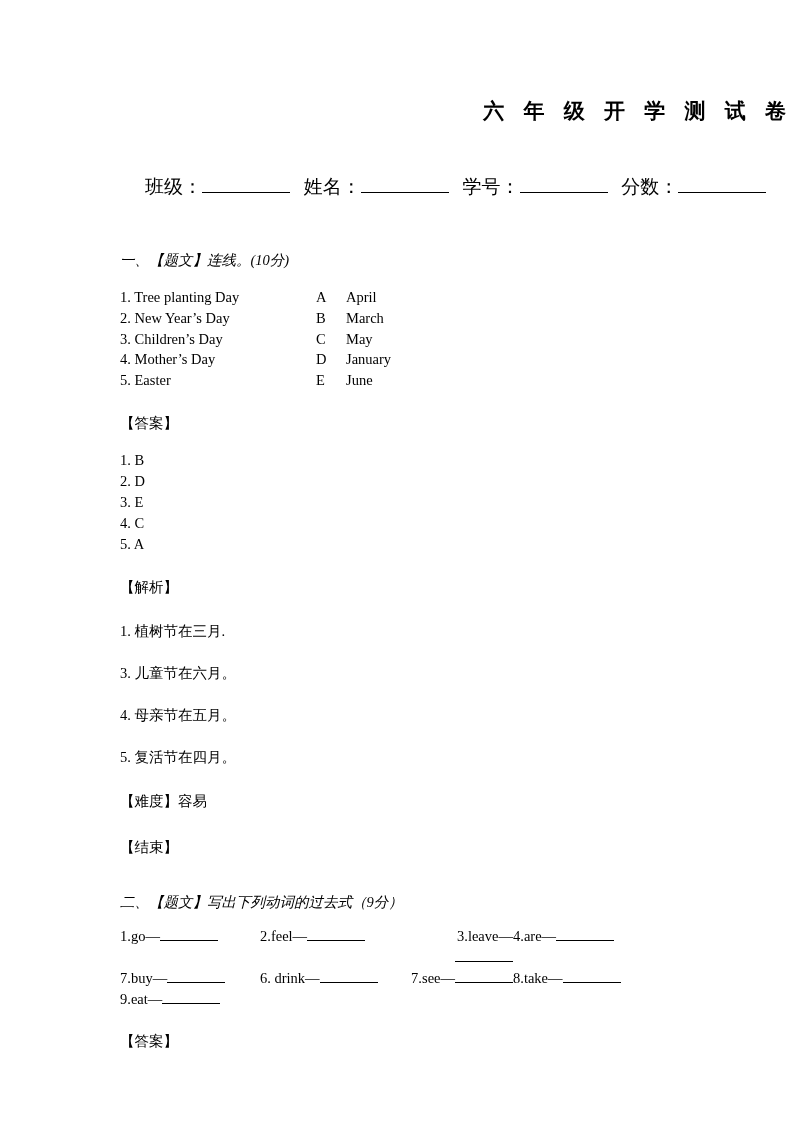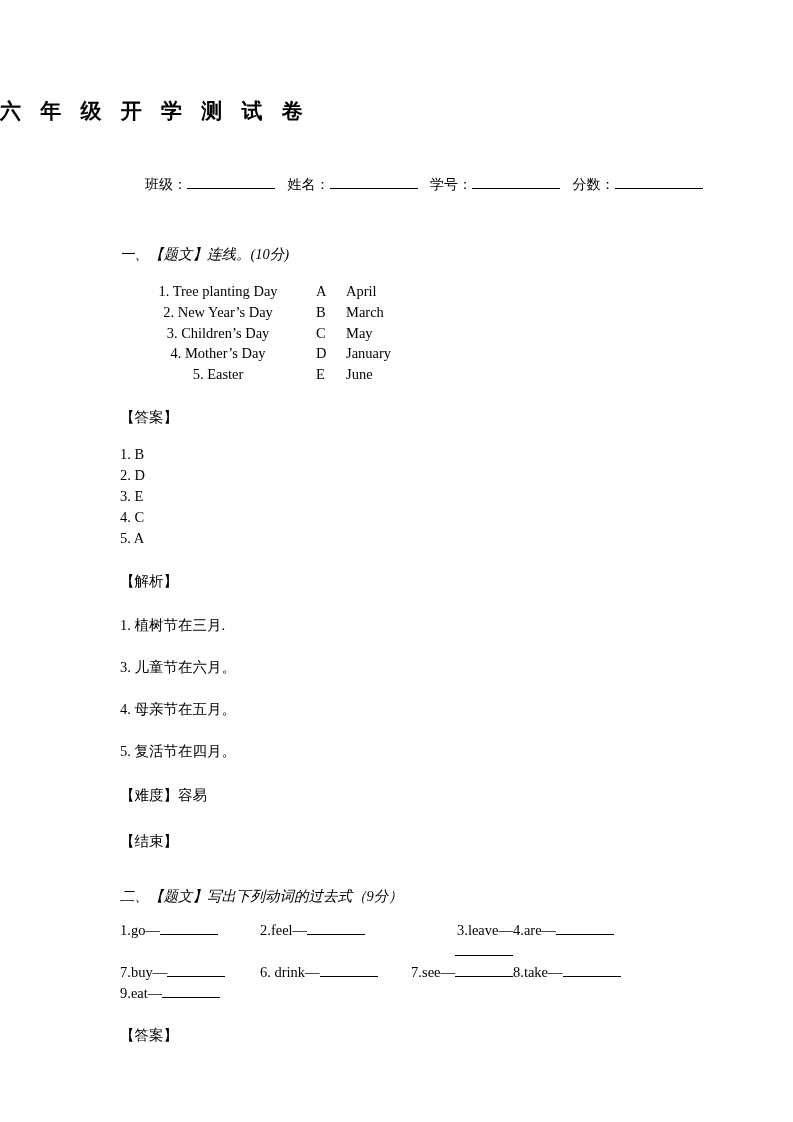--- a/index.html
+++ b/index.html
@@ -11,49 +11,49 @@
     margin: 0 auto;
     background: #ffffff;
     color: #000000;
     font-family: "Liberation Serif", "DejaVu Serif", serif;
     font-size: 14.5px;
     overflow: hidden;
   }
   .content { margin: 0 118px 0 120px; }
 
   .doc-title {
-    text-align: left;
+    text-align: right;
     font-weight: bold;
     font-size: 21px;
     letter-spacing: 7px;
     padding-top: 97px;
     margin-bottom: 16px;
   }
 
   .header-line {
     margin-top: 49px;
     margin-left: 25px;
     white-space: nowrap;
-    font-size: 14px;
+    font-size: 19px;
   }
   .header-line .pair { display: inline-block; margin-right: 9px; }
   .blank {
     display: inline-block;
     border-bottom: 1px solid #000;
     height: 15px;
     vertical-align: baseline;
   }
   .blank.w90 { width: 88px; }
   .blank.w55 { width: 58px; }
 
   .sec-heading { margin-top: 51px; font-size: 14.5px; font-style: italic; }
 
   .match-table { margin-top: 17px; }
   .match-row { display: flex; line-height: 20.8px; }
-  .match-item { width: 196px; text-align: center; }
+  .match-item { width: 196px; }
   .match-letter { width: 30px; }
   .match-month { }
 
   .label-line { margin-top: 23px; }
 
   .answers { margin-top: 17px; }
   .answers div { line-height: 21px; }
 
   .analysis { margin-top: 6px; }
   .analysis div { margin-top: 27px; line-height: 15px; }

